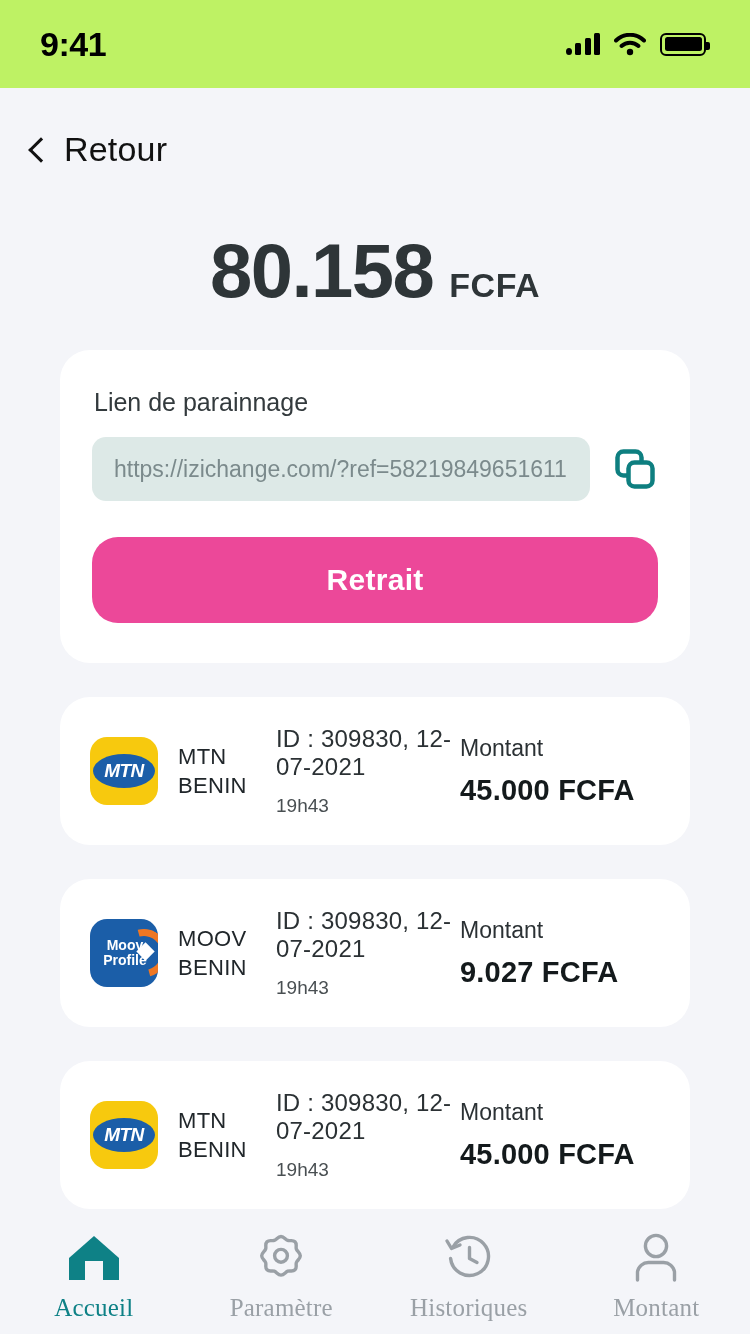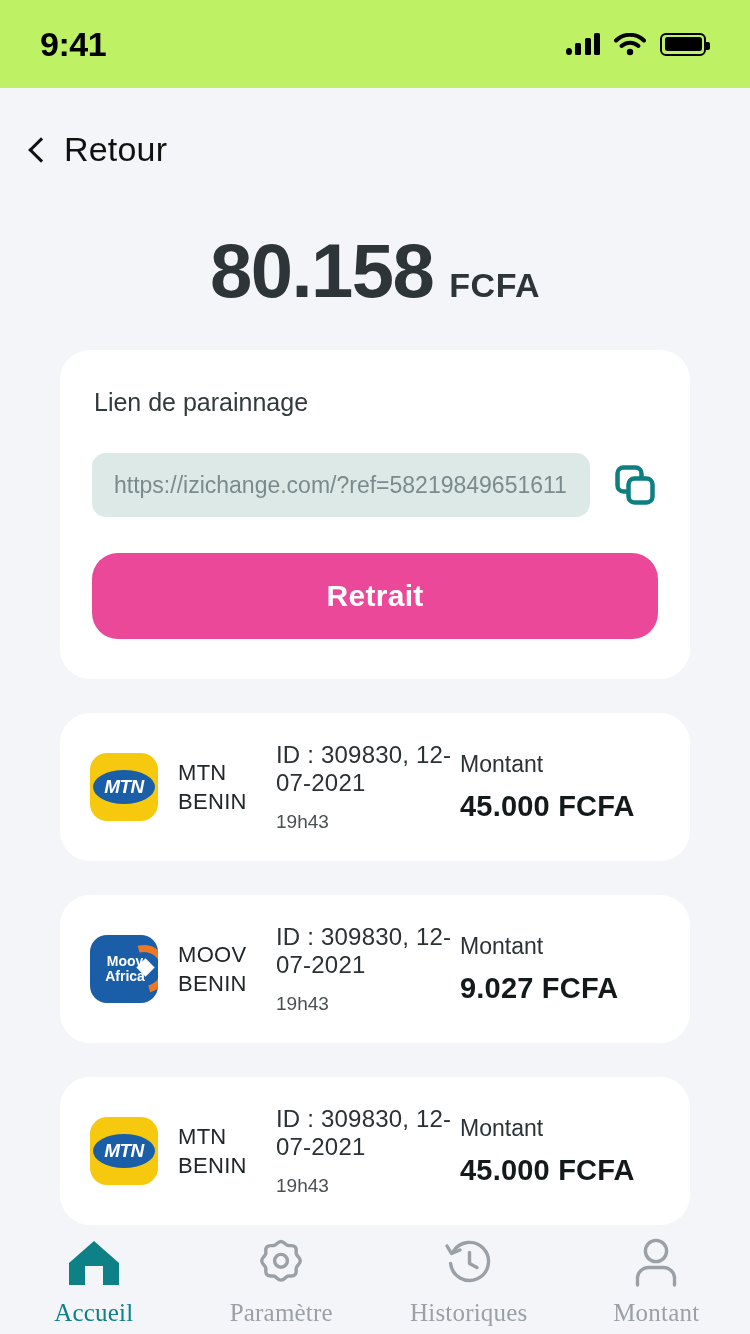--- a/index.html
+++ b/index.html
@@ -76,21 +76,21 @@
   }
 
   
   .card {
     background:#ffffff;
     border-radius:30px;
     margin:0 60px;
   }
   .referral-card { padding:38px 32px 40px; }
   .field-label {
-    font-size:25px; color:#333a3d; margin-bottom:36px; padding-left:2px;
+    font-size:25px; color:#333a3d; margin-bottom:20px; padding-left:2px;
   }
   .link-row { display:flex; align-items:center; gap:22px; }
   .link-input {
     flex:1 1 auto;
     background:#dde9e7;
     border:none; outline:none;
     border-radius:14px;
     height:64px;
     padding:0 22px;
     font-family:"Liberation Sans", sans-serif;
@@ -260,21 +260,21 @@
         <div class="tx-amount">45.000 FCFA</div>
       </div>
     </div>
 
     <div class="card tx-card">
       <div class="logo logo-moov">
         <div class="swoosh"></div>
         <div class="diamond"></div>
         <div class="mtxt">
           <div>Moov</div>
-          <div>Africa</div>
+          <div>Profile</div>
         </div>
       </div>
       <div class="tx-name">
         <div>MOOV</div>
         <div>BENIN</div>
       </div>
       <div class="tx-mid">
         <div class="tx-id">ID : 309830, 12-07-2021</div>
         <div class="tx-time">19h43</div>
       </div>

